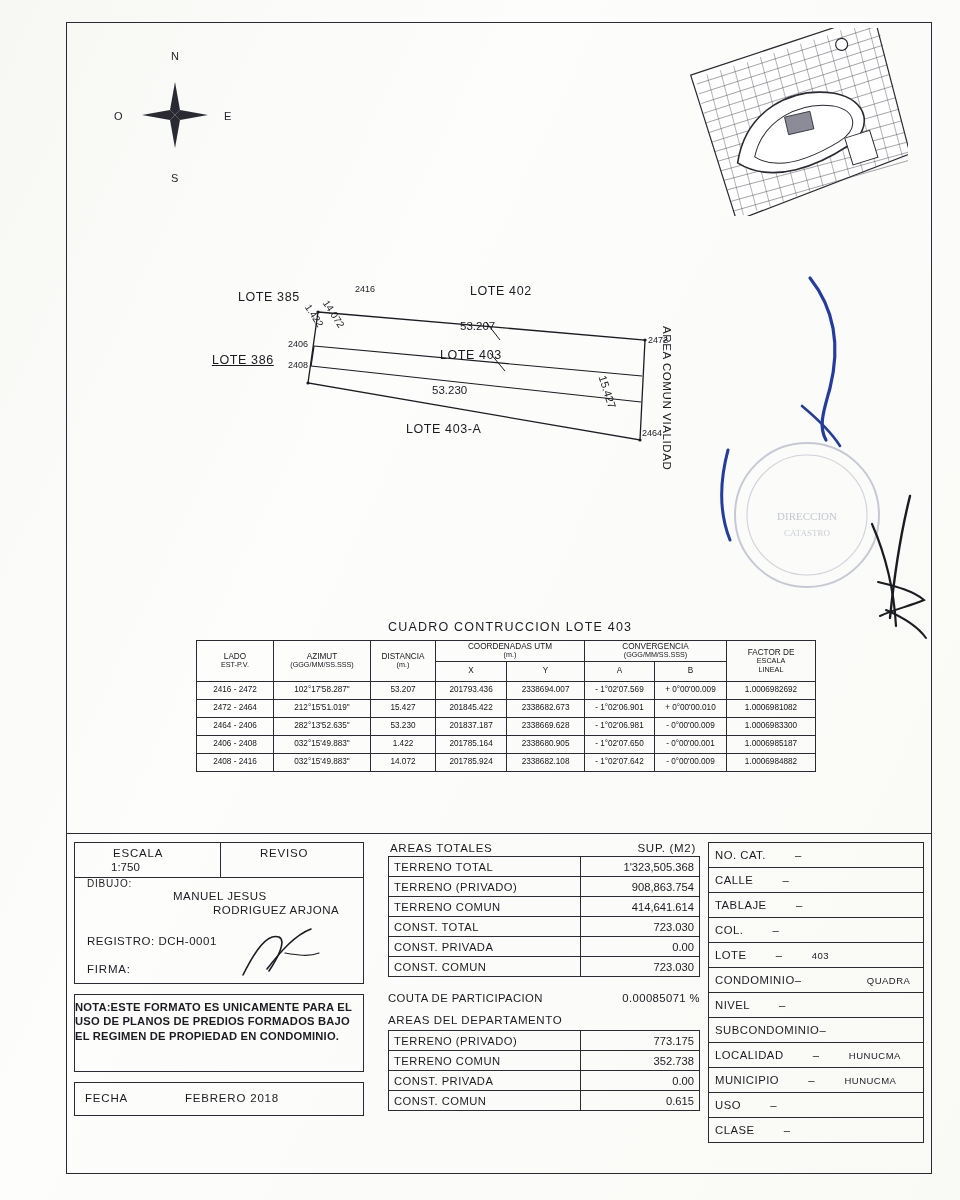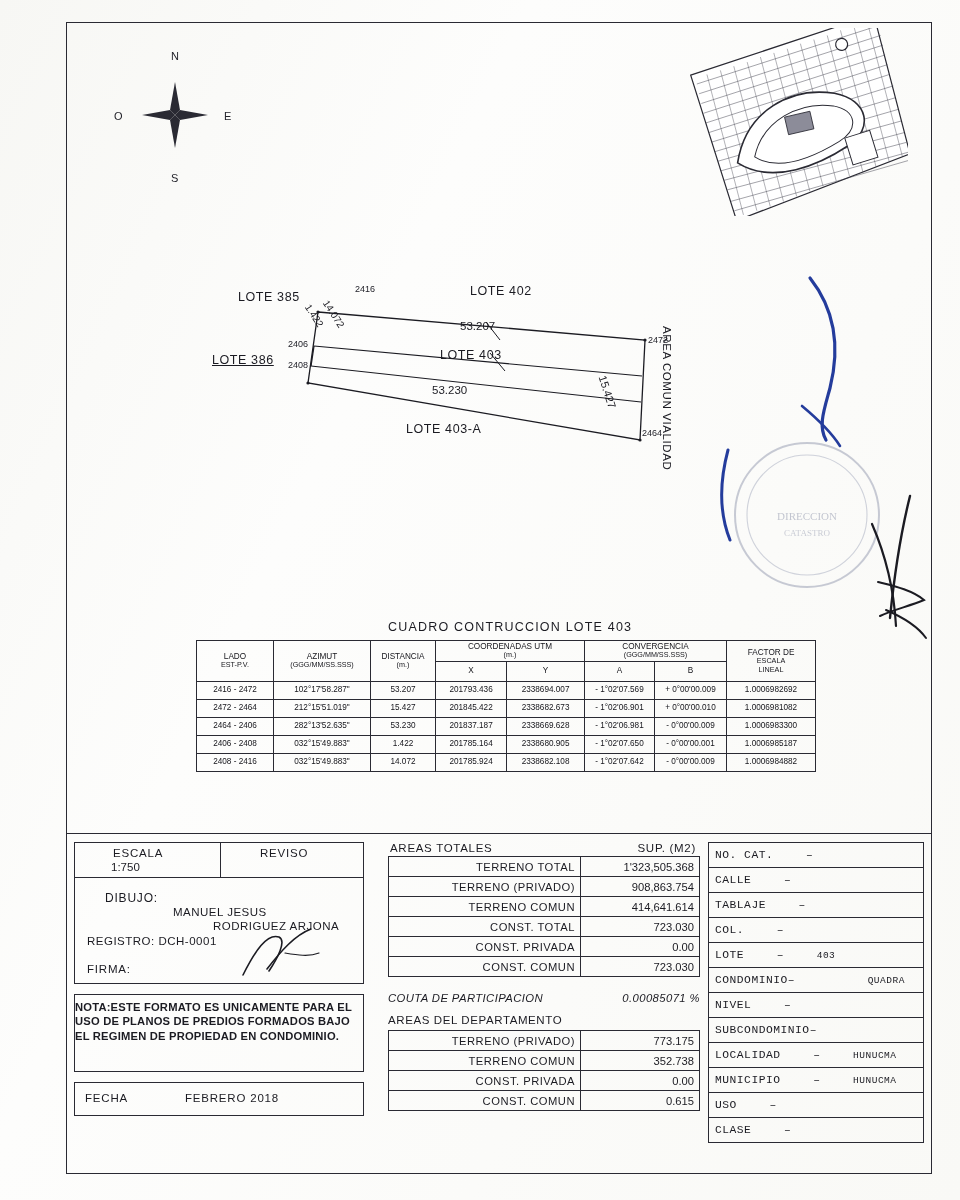--- a/index.html
+++ b/index.html
@@ -143,52 +143,52 @@
     border: 1.3px solid #2a2a33;
   }
 
   
   .left-block { left: 8px; top: 8px; width: 290px; height: 142px; }
   .left-block .row1 { position: absolute; left: 0; top: 0; right: 0; height: 34px; border-bottom: 1.3px solid #2a2a33; }
   .left-block .vdiv { position: absolute; left: 145px; top: 0; width: 0; height: 34px; border-left: 1.3px solid #2a2a33; }
   .left-block .escala-l { position: absolute; left: 38px; top: 4px; font-size: 11.5px; letter-spacing: 0.8px; }
   .left-block .escala-v { position: absolute; left: 36px; top: 18px; font-size: 11.5px; }
   .left-block .reviso-l { position: absolute; left: 185px; top: 4px; font-size: 11.5px; letter-spacing: 0.8px; }
-  .left-block .dibujo-l { position: absolute; left: 12px; top: 48px; font-size: 12px; letter-spacing: 0.8px; margin-left: 18px; }
-  .left-block .dibujo-v { position: absolute; left: 98px; top: 46px; font-size: 11.5px; line-height: 1.35; letter-spacing: 0.5px; margin-top: 16px; }
+  .left-block .dibujo-l { position: absolute; left: 12px; top: 35px; font-size: 10px; letter-spacing: 0.8px; }
+  .left-block .dibujo-v { position: absolute; left: 98px; top: 46px; font-size: 11.5px; line-height: 1.35; letter-spacing: 0.5px; }
   .left-block .registro { position: absolute; left: 12px; top: 92px; font-size: 11.5px; letter-spacing: 0.5px; }
   .left-block .firma { position: absolute; left: 12px; top: 120px; font-size: 11.5px; letter-spacing: 0.8px; }
 
   .nota-block { left: 8px; top: 160px; width: 290px; height: 78px; }
   .nota-block .nota-t {
     position: absolute; left: 0; top: 5px; right: 6px;
     font-size: 11.2px; line-height: 1.28; letter-spacing: 0.2px; font-weight: bold;
   }
   .fecha-block { left: 8px; top: 248px; width: 290px; height: 34px; }
   .fecha-block .fecha-l { position: absolute; left: 10px; top: 9px; font-size: 11.5px; letter-spacing: 0.8px; }
   .fecha-block .fecha-v { position: absolute; left: 110px; top: 9px; font-size: 11.5px; letter-spacing: 0.8px; }
 
   
   .areas-wrap { position: absolute; left: 322px; top: 8px; width: 312px; }
   .areas-head { display: flex; justify-content: space-between; font-size: 11.5px; letter-spacing: 0.7px; padding: 0 4px 2px 2px; }
   table.areas { width: 100%; border-collapse: collapse; font-size: 11.2px; }
   table.areas td { border: 1.2px solid #2a2a33; padding: 1px 5px; height: 17px; }
-  table.areas td.lbl { text-align: right; letter-spacing: 0.5px; }
+  table.areas td.lbl { text-align: left; letter-spacing: 0.5px; }
   table.areas td.val { text-align: right; width: 108px; }
 
   .couta-row {
     position: absolute; left: 322px; top: 158px; width: 312px;
-    display: flex; justify-content: space-between; font-size: 11.3px; letter-spacing: 0.4px; font-style: italic;
+    display: flex; justify-content: space-between; font-size: 11.3px; letter-spacing: 0.4px;
   }
   .areas-dep-title { position: absolute; left: 322px; top: 180px; font-size: 11.5px; letter-spacing: 0.6px; }
   .areas-dep { position: absolute; left: 322px; top: 196px; width: 312px; }
 
   
   .right-block { left: 642px; top: 8px; width: 216px; }
-  table.info { width: 100%; border-collapse: collapse; font-size: 11.3px; font-family: Liberation Mono, monospace; }
+  table.info { width: 100%; border-collapse: collapse; font-size: 11.3px; }
   table.info td { border: 1.2px solid #2a2a33; height: 22px; padding: 1px 6px; letter-spacing: 0.5px; }
   table.info td .dash { display: inline-block; width: 58px; text-align: center; }
   table.info td .v2 { font-size: 9.5px; letter-spacing: 0.5px; }
 </style>
 </head>
 <body>
 
 <div class="page">
   <div class="scan-tint"></div>
   <div class="sheet-border"></div>

